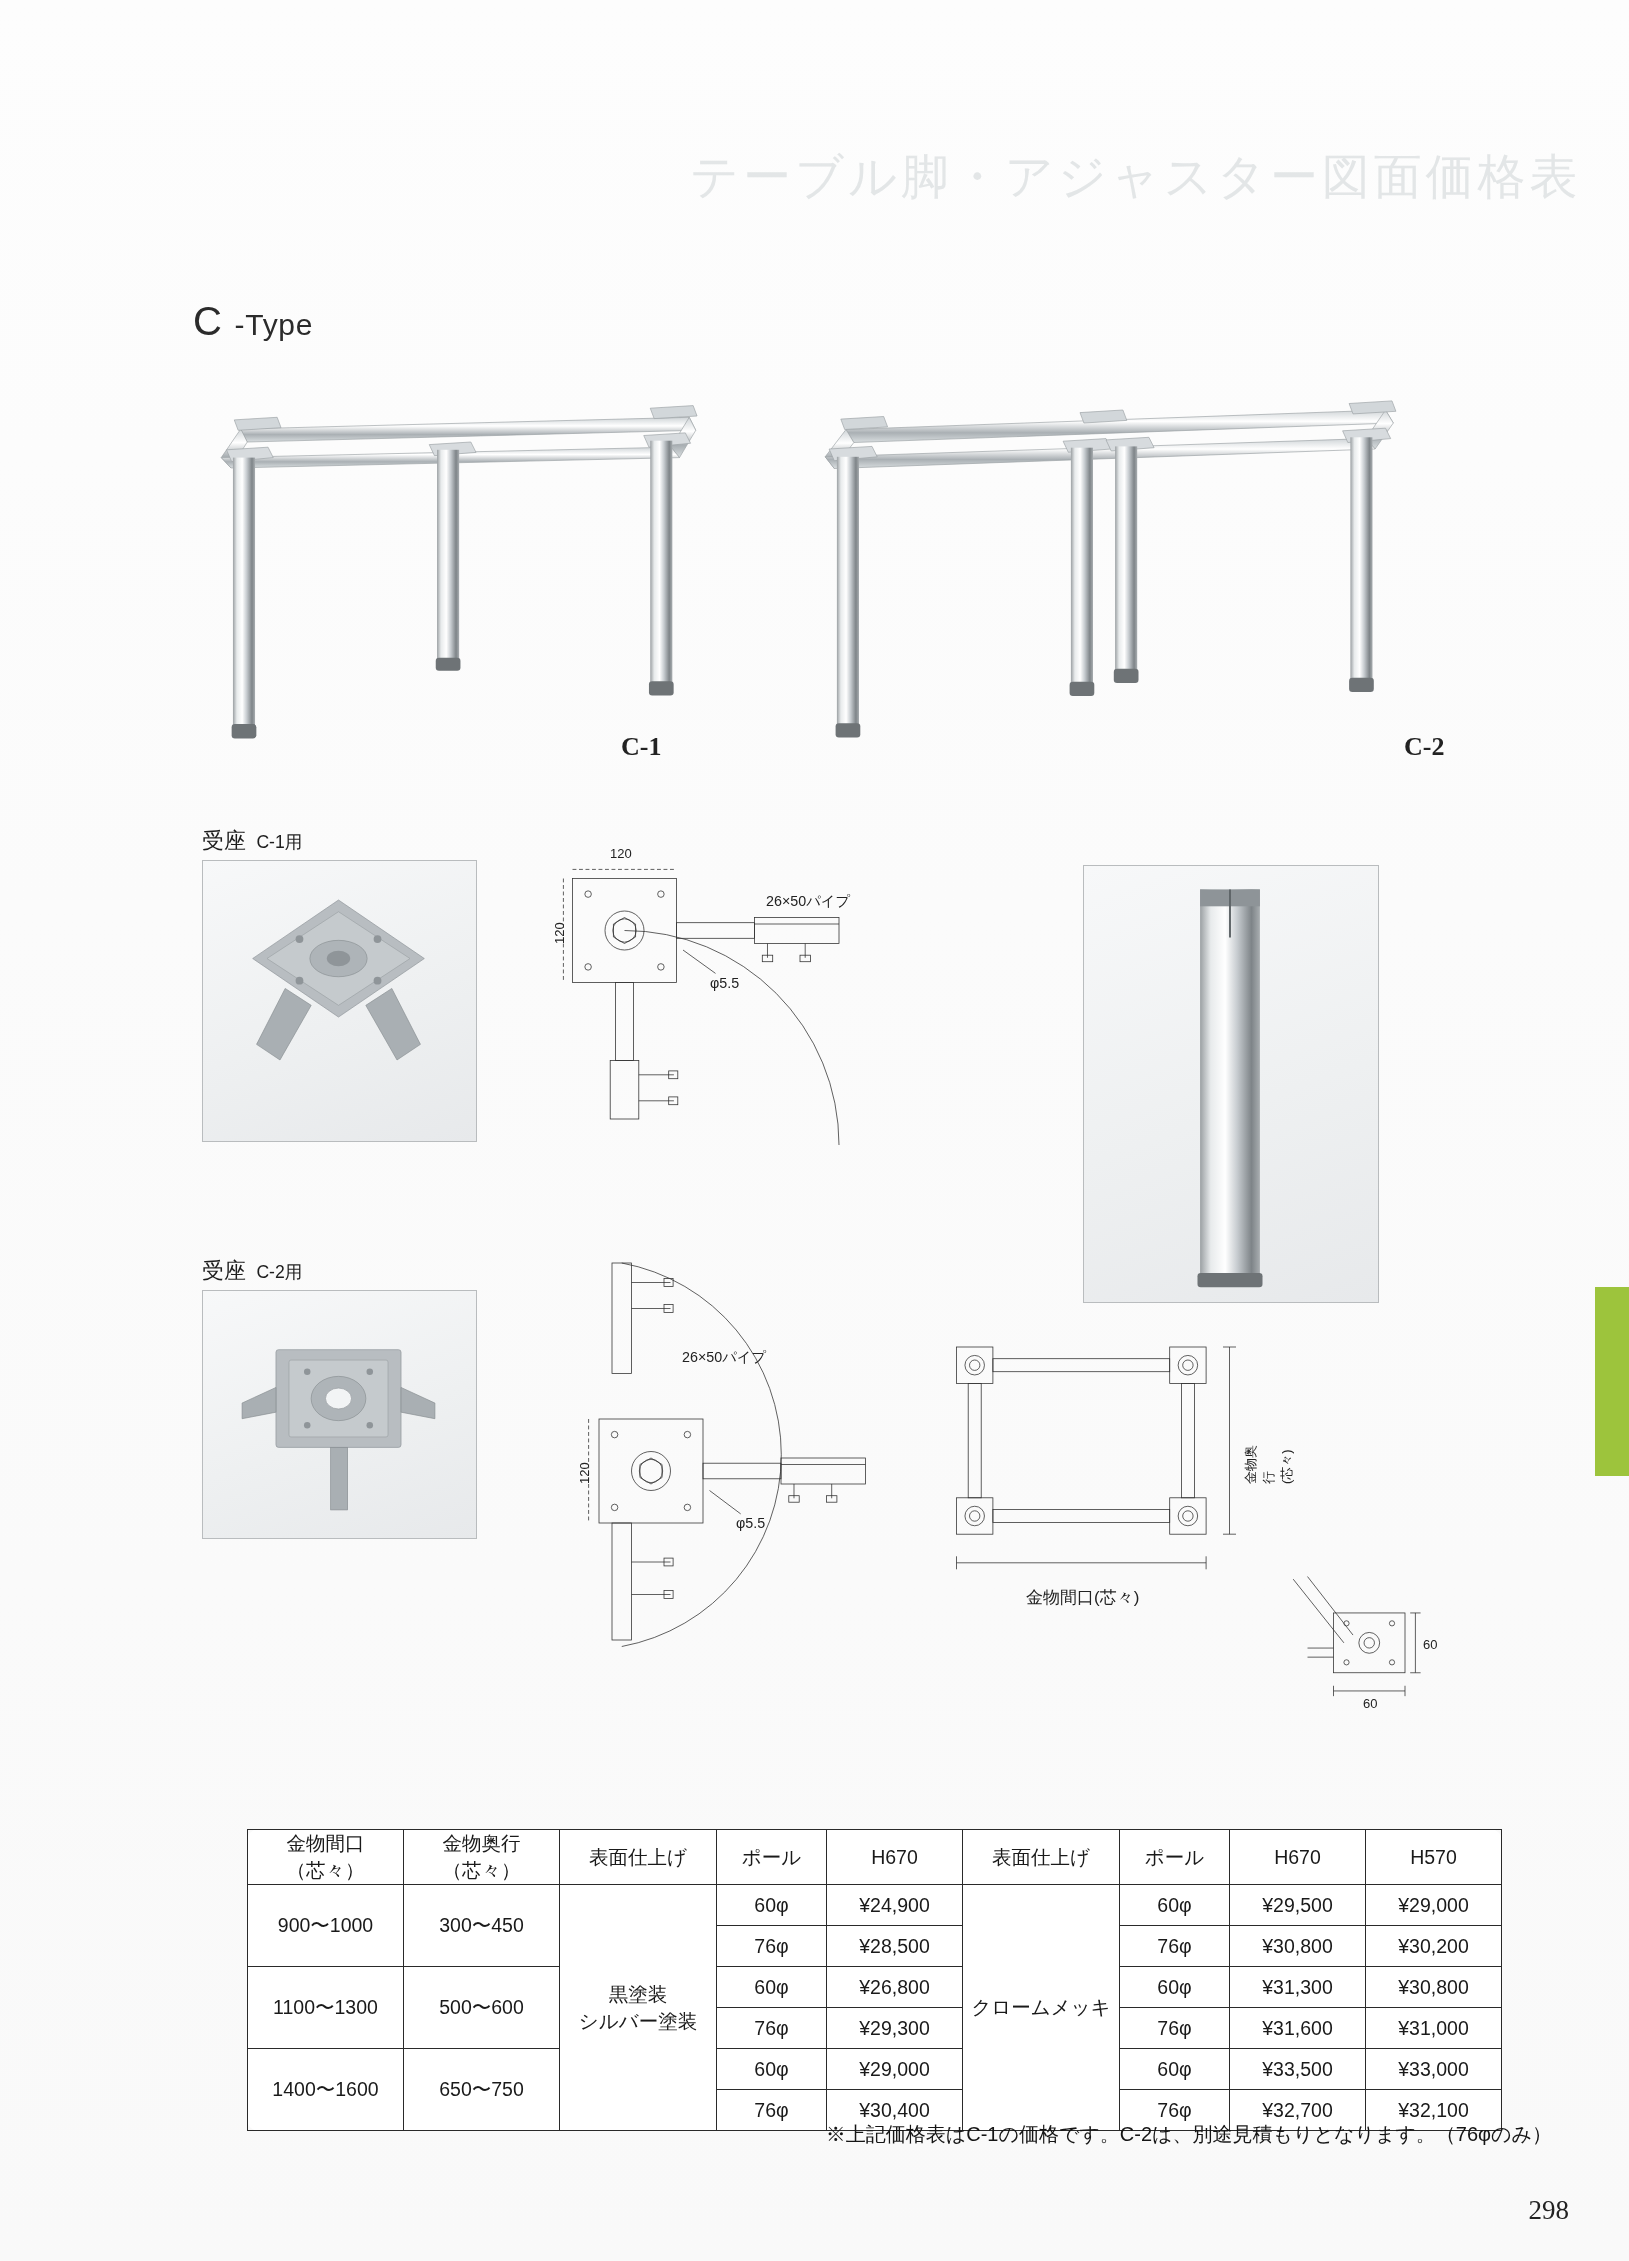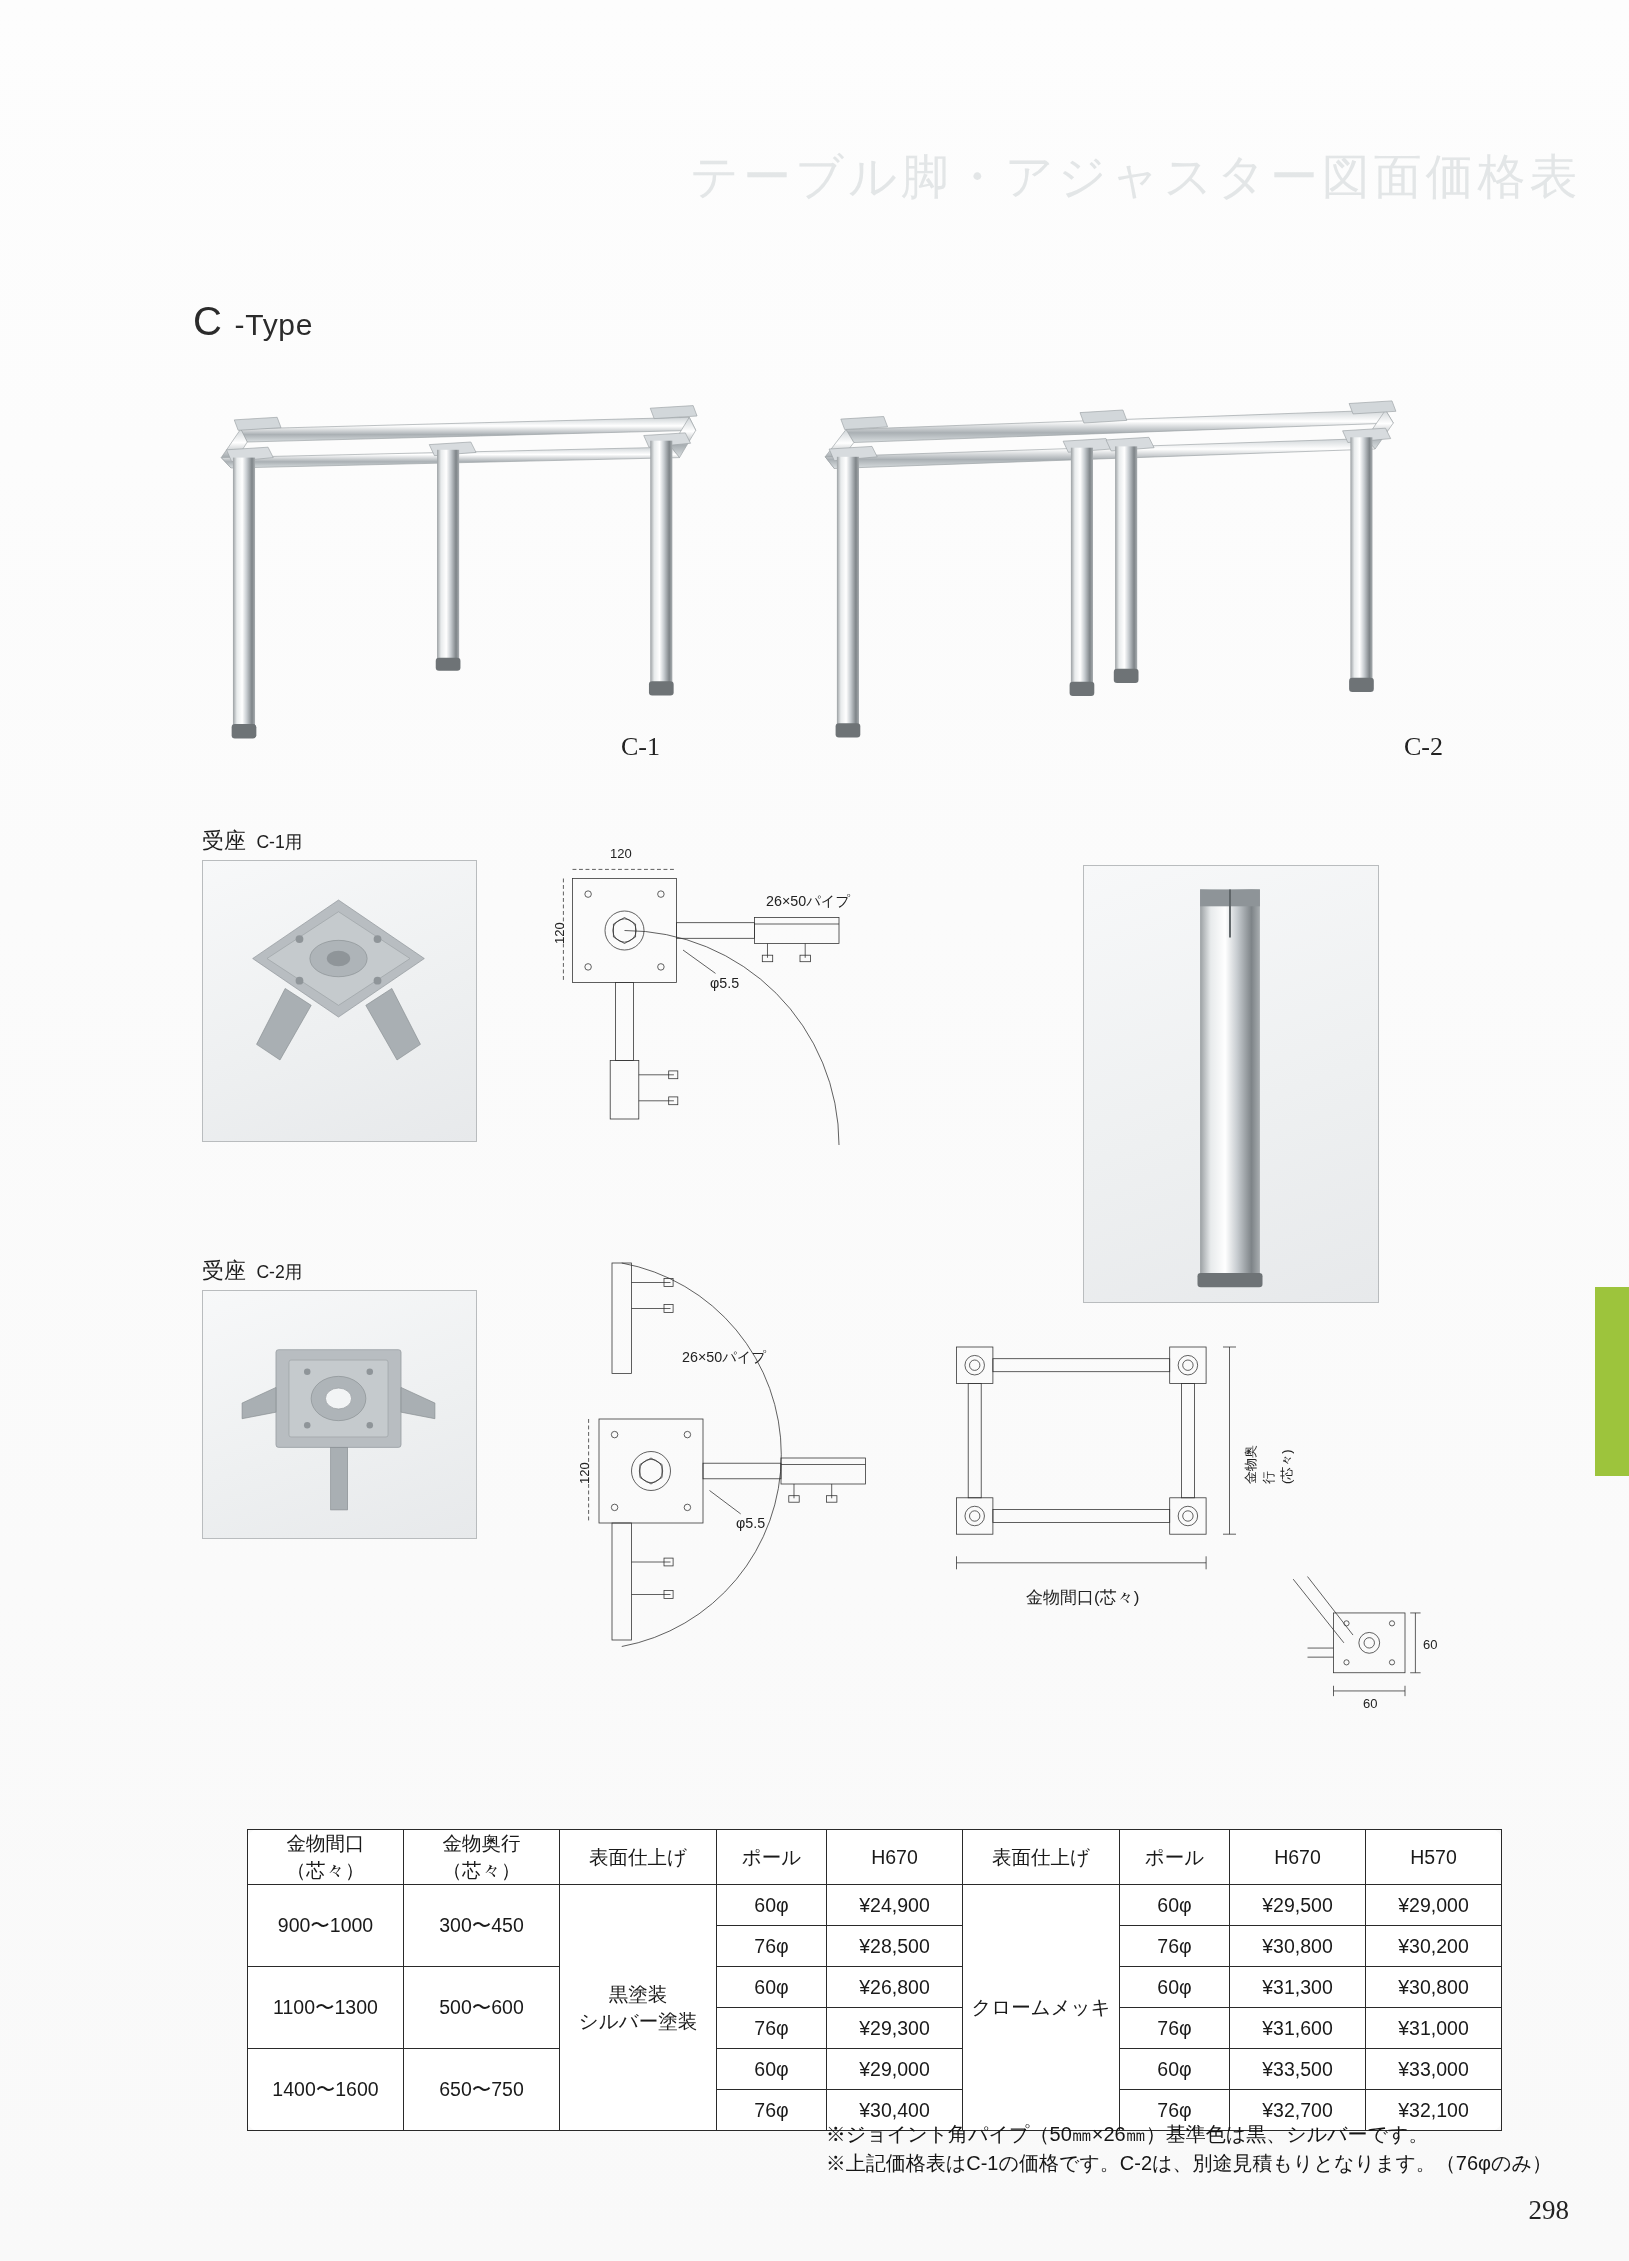--- a/index.html
+++ b/index.html
@@ -46,20 +46,21 @@
   
   .photo {
     position: absolute;
     background: linear-gradient(180deg,#f4f5f6 0%, #eceeef 60%, #e6e8ea 100%);
   }
   .photo-caption {
     position: absolute;
     font-size: 26px;
     color: #222;
     font-family: "Liberation Serif", serif;
+    font-weight: bold;
   }
 
   
   svg { display:block; }
 
   
   .box {
     position: absolute;
     border: 1.3px solid #b9bcbe;
     background: linear-gradient(160deg,#f7f8f9 0%, #eef0f1 55%, #e7e9eb 100%);
@@ -463,19 +464,18 @@
         <td>76φ</td>
         <td>¥30,400</td>
         <td>76φ</td>
         <td>¥32,700</td>
         <td>¥32,100</td>
       </tr>
     </tbody>
   </table>
 
   <div class="notes">
-    <div>※ジョイント角パイプ（50㎜×26㎜）基準色は黒、シルバーです。</div>
     <div>※上記価格表はC-1の価格です。C-2は、別途見積もりとなります。（76φのみ）</div>
   </div>
 
   <div class="page-num">298</div>
 </div>
 
 
 </body></html>

